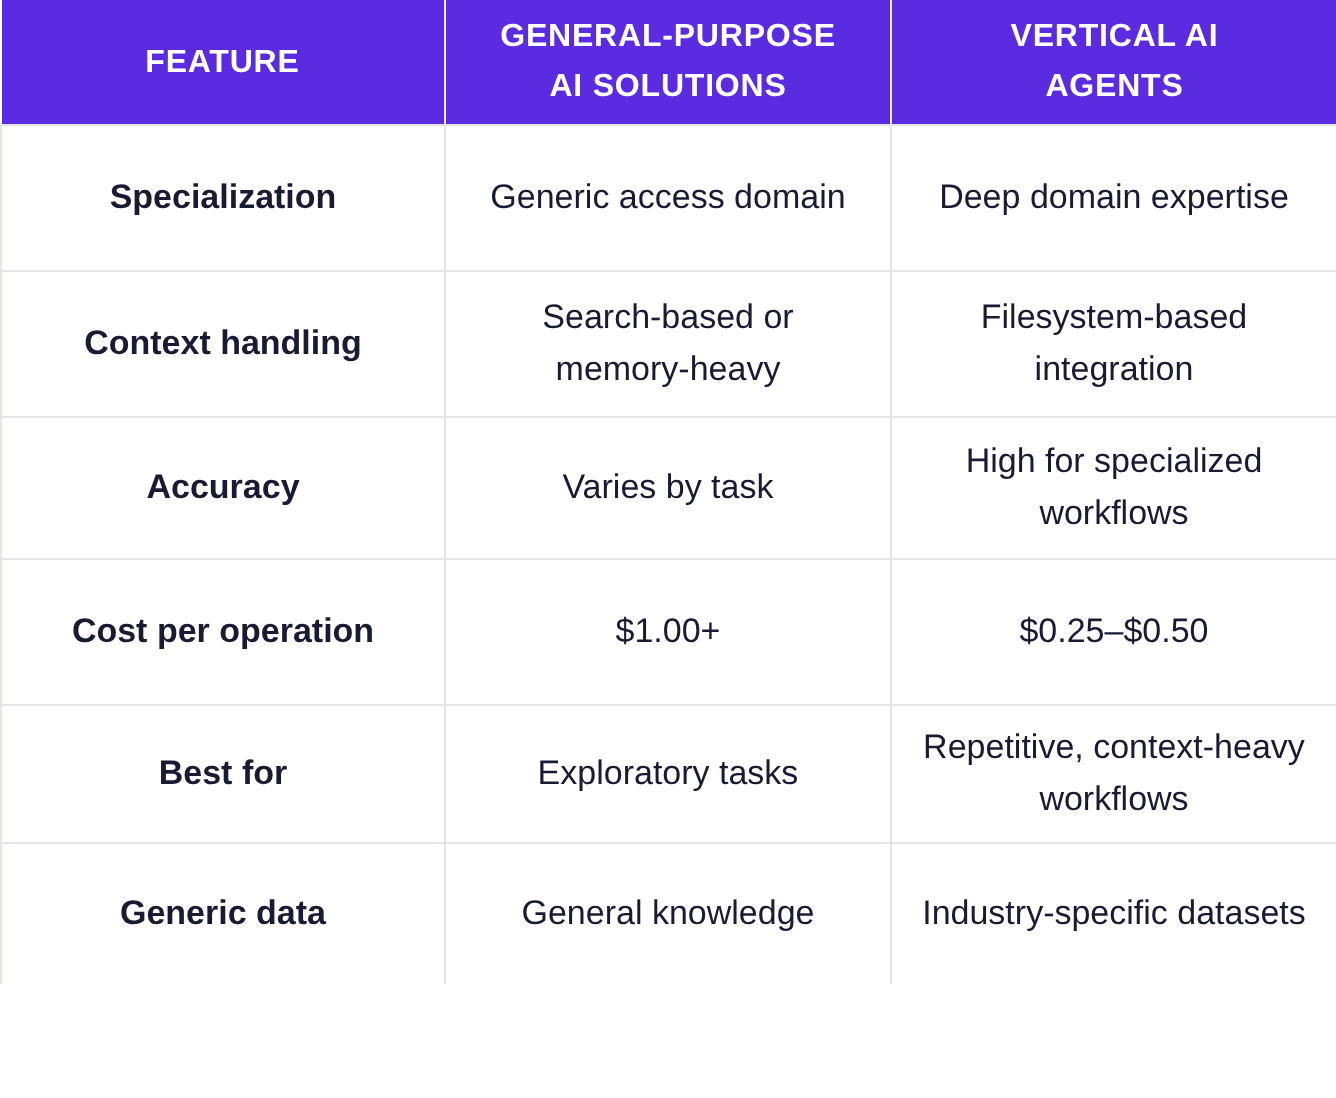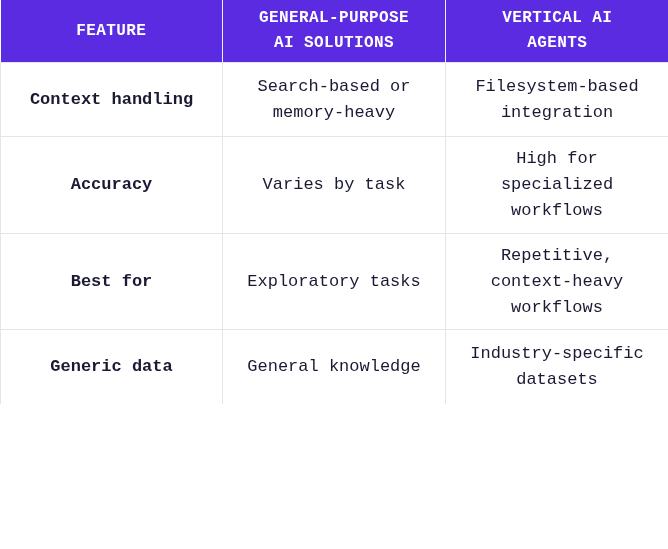--- a/index.html
+++ b/index.html
@@ -17,21 +17,20 @@
     height: 549px;
     background: var(--cell-bg);
     font-family: "Liberation Sans", "DejaVu Sans", sans-serif;
     color: var(--body-text);
   }
   table.cmp {
     width: 668px;
     height: 404px;
     border-collapse: collapse;
     table-layout: fixed;
-    font-family: Liberation Mono, monospace;
   }
   thead tr { height: 62px; }
   tbody tr { height: 73px; }
   tbody tr:nth-child(3) { height: 71px; margin-left: 12px; }
   tbody tr:nth-child(5) { height: 55px; }
   tbody tr:nth-child(6) { height: 70px; }
   tbody tr:nth-child(7) { height: 69px; }
   th {
     background: var(--header-bg);
     color: var(--header-text);
@@ -74,28 +73,38 @@
     <tr>
       <th>FEATURE</th>
       <th>GENERAL-PURPOSE
 AI SOLUTIONS</th>
       <th>VERTICAL AI
 AGENTS</th>
     </tr>
   </thead>
   <tbody>
     <tr>
+      <td class="feature">Specialization</td>
+      <td>Generic access domain</td>
+      <td>Deep domain expertise</td>
+    </tr>
+    <tr>
       <td class="feature">Context handling</td>
       <td>Search-based or memory-heavy</td>
       <td>Filesystem-based integration</td>
     </tr>
     <tr>
       <td class="feature">Accuracy</td>
       <td>Varies by task</td>
       <td>High for specialized workflows</td>
+    </tr>
+    <tr>
+      <td class="feature">Cost per operation</td>
+      <td>$1.00+</td>
+      <td>$0.25–$0.50</td>
     </tr>
     <tr>
       <td class="feature">Best for</td>
       <td>Exploratory tasks</td>
       <td>Repetitive, context-heavy workflows</td>
     </tr>
     <tr>
       <td class="feature">Generic data</td>
       <td>General knowledge</td>
       <td>Industry-specific datasets</td>

